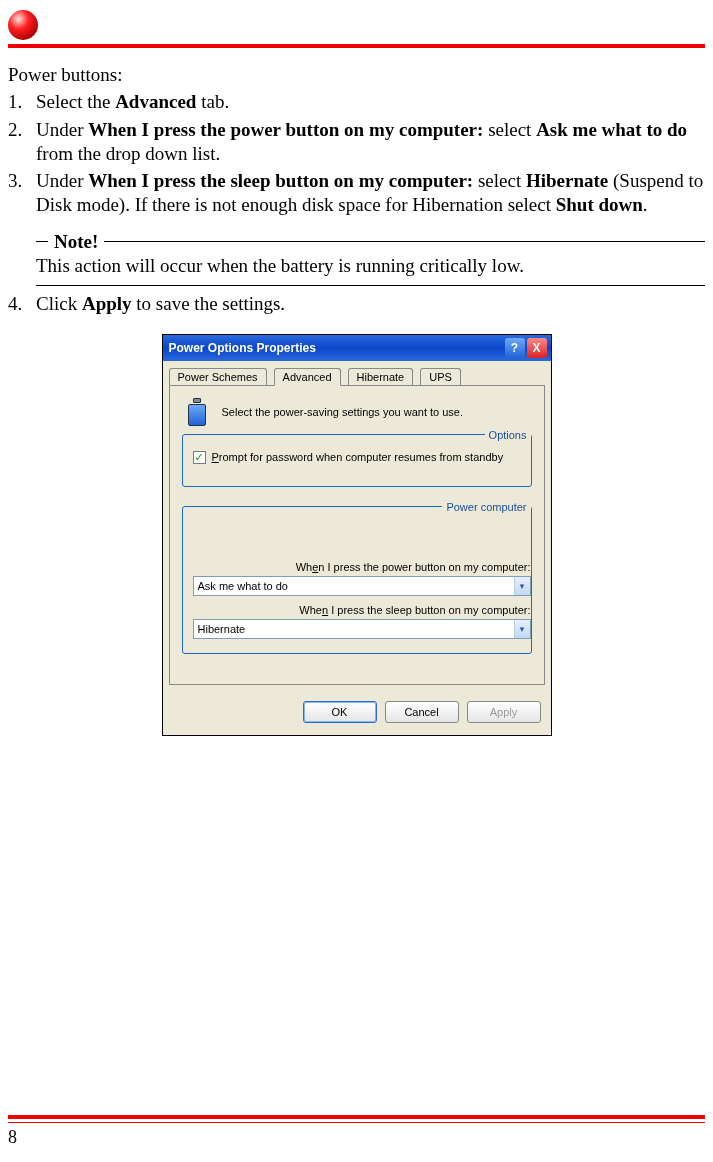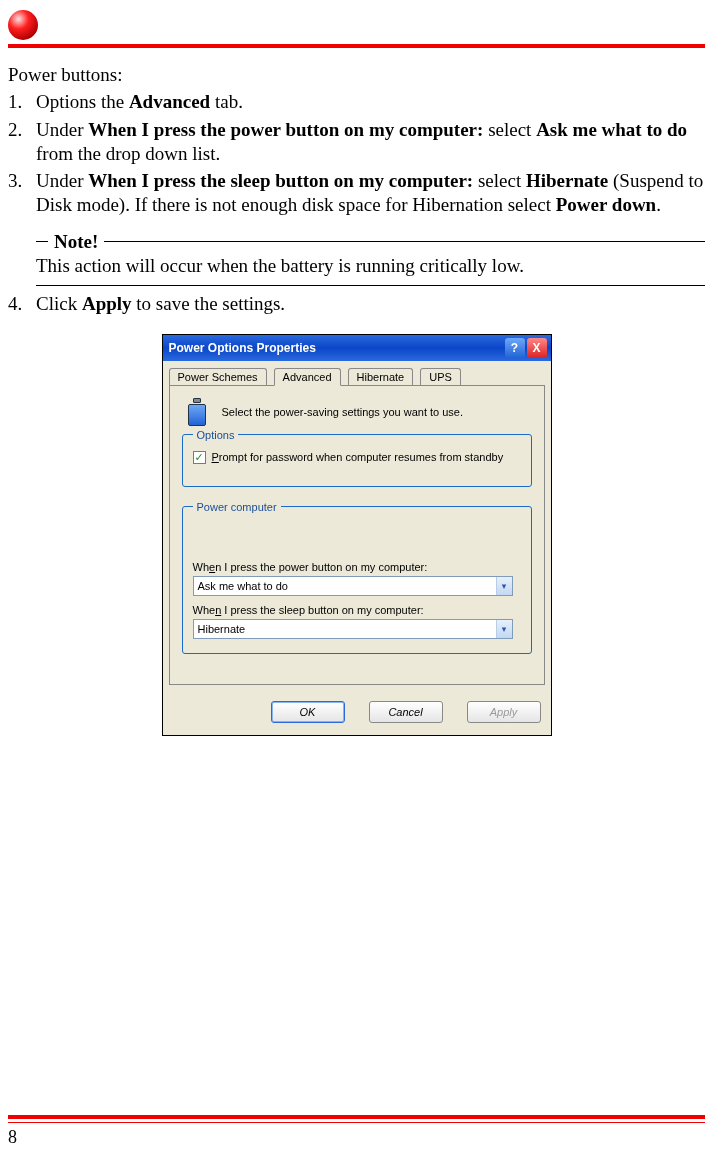--- a/index.html
+++ b/index.html
@@ -161,22 +161,23 @@
     border:1px solid #234; border-radius:2px;
   }
   .battery-icon .tip {
     position:absolute; top:0; left:11px; width:8px; height:5px;
     background:#888; border:1px solid #234; border-radius:1px;
   }
 
   fieldset.xp {
     border: 1px solid #1a6bc8;
     border-radius: 3px;
-    padding: 10px 18px 14px 10px;
+    padding: 10px 0 14px 10px;
     margin-bottom: 14px;
+    text-align: right;
   }
   fieldset.xp legend {
     color: #1a4e9a;
     padding: 0 4px;
     font-size: 11px;
   }
   .chk-row {
     display: flex;
     align-items: center;
     gap: 6px;
@@ -212,24 +213,23 @@
     width: 16px; height: 100%;
     border-left: 1px solid #b8cde6;
     background: linear-gradient(to bottom,#e8f0fb,#c2d8f3);
     display:flex; align-items:center; justify-content:center;
     color:#2a5aa8; font-size:9px;
   }
 
   .button-row {
     display: flex;
     justify-content: flex-end;
-    gap: 24px;
+    gap: 8px;
     padding: 10px 10px 12px 10px;
     border-top: 0;
-    font-style: italic;
   }
   .xp-btn {
     min-width: 74px;
     height: 22px;
     border: 1px solid #888;
     border-radius: 3px;
     background: linear-gradient(to bottom,#fff,#e5e5e5);
     font-size: 11px;
     display:flex; align-items:center; justify-content:center;
   }
@@ -254,33 +254,33 @@
 
 <div class="header-ball"></div>
 <div class="red-rule-top"></div>
 
 <p class="intro">Power buttons:</p>
 
 <ol class="steps">
   <li>
     <span class="num">1.</span>
     <span class="txt">
-      <span>Options the </span><span class="b">Advanced</span><span> tab.</span>
+      <span>Select the </span><span class="b">Advanced</span><span> tab.</span>
     </span>
   </li>
   <li>
     <span class="num">2.</span>
     <span class="txt">
       <span>Under </span><span class="b">When I press the power button on my computer:</span><span> select </span><span class="b">Ask me what to do</span><span> from the drop down list.</span>
     </span>
   </li>
   <li>
     <span class="num">3.</span>
     <span class="txt">
-      <span>Under </span><span class="b">When I press the sleep button on my computer:</span><span> select </span><span class="b">Hibernate</span><span> (Suspend to Disk mode). If there is not enough disk space for Hibernation select </span><span class="b">Power down</span><span>.</span>
+      <span>Under </span><span class="b">When I press the sleep button on my computer:</span><span> select </span><span class="b">Hibernate</span><span> (Suspend to Disk mode). If there is not enough disk space for Hibernation select </span><span class="b">Shut down</span><span>.</span>
     </span>
   </li>
 </ol>
 
 <div class="note-box">
   <div class="note-head">
     <div class="line-l"></div>
     <div class="note-label">Note!</div>
     <div class="line-r"></div>
   </div>

